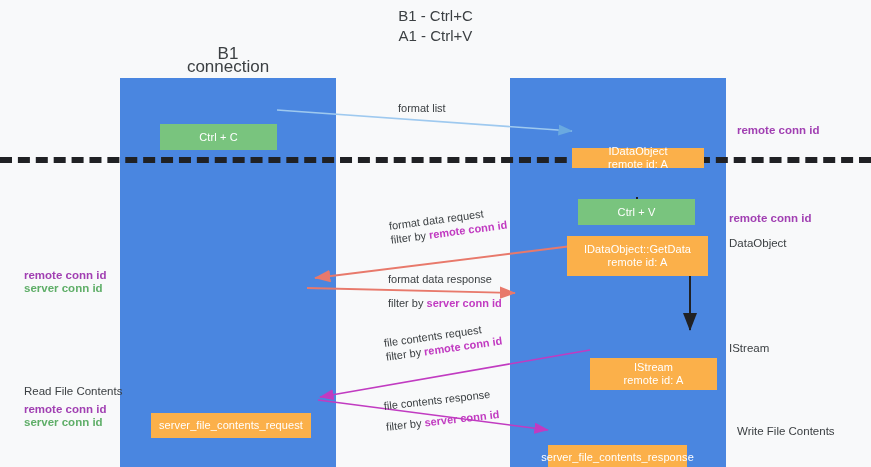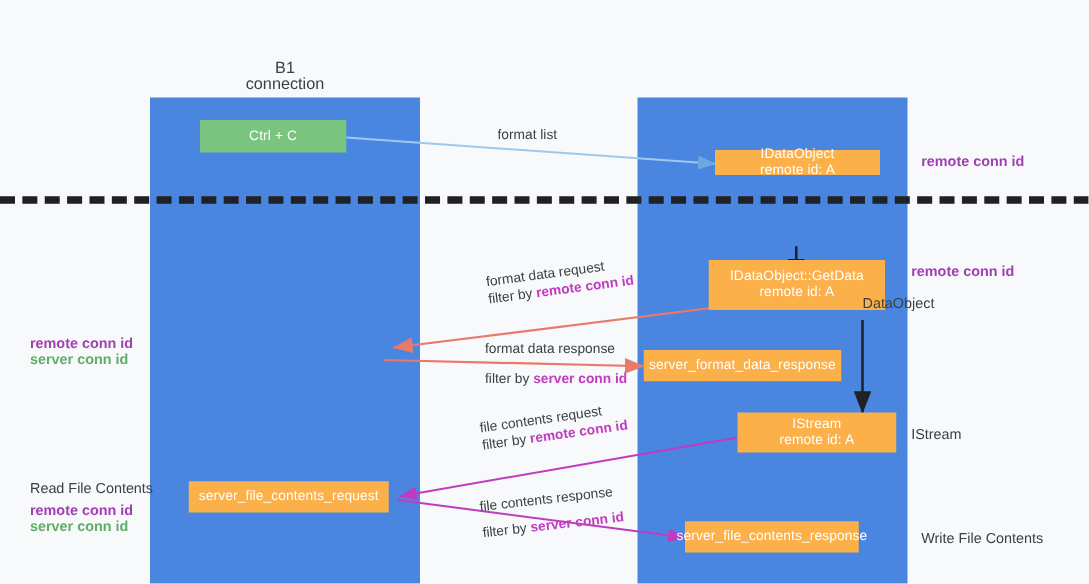--- a/index.html
+++ b/index.html
@@ -18,21 +18,21 @@
   
   #title{
     left:0;top:6px;width:871px;
     text-align:center;
     font-size:15px;color:#3c4043;line-height:20px;
     white-space:pre-line;
   }
 
   
   .col-cap{
-    font-size:13px;color:#3c4043;text-align:center;line-height:13px;
+    font-size:17px;color:#3c4043;text-align:center;line-height:13px;
     white-space:pre-line;
   }
 
   
   .lane{background:#4a86e0;}
 
   
   #sep{
     left:0;top:157px;width:871px;height:0;
     border-top:6px dashed #202124;
@@ -41,20 +41,21 @@
   
   .node{
     box-sizing:border-box;
     display:flex;align-items:center;justify-content:center;
     text-align:center;
     color:#ffffff;
     font-size:11px;
     line-height:13px;
     white-space:pre-line;
     letter-spacing:.1px;
+    margin-top:28px;
   }
   .node.green{background:#79c47e;}
   .node.orange{background:#fbb04a;}
 
   
   .side{
     font-size:11.5px;color:#3c4043;line-height:14px;white-space:pre-line;
   }
   .side.bold-purple{color:#a13fb2;font-weight:bold;}
   .side.bold-green{color:#5fae68;font-weight:bold;}
@@ -69,20 +70,22 @@
   svg{position:absolute;left:0;top:0;overflow:visible;}
 </style>
 </head>
 <body>
 
 <div id="stage">
 
   <div class="abs lane" style="left:120px;top:78px;width:216px;height:389px;"></div>
   <div class="abs lane" style="left:510px;top:78px;width:216px;height:389px;"></div>
 
+  <div class="abs" id="title">B1 - Ctrl+C
+A1 - Ctrl+V</div>
 
   <div class="abs col-cap" style="left:148px;top:47px;width:160px;">B1
 connection</div>
 
   <svg width="871" height="467">
     <defs>
       <marker id="ar-blue" markerWidth="9" markerHeight="7" refX="8.5" refY="3.5" orient="auto">
         <polygon points="0 0, 9 3.5, 0 7" fill="#6aa9e0"></polygon>
       </marker>
       <marker id="ar-red" markerWidth="9" markerHeight="7" refX="8.5" refY="3.5" orient="auto">
@@ -111,26 +114,26 @@
     <path d="M318,400 L548,430" stroke="#c13bc1" stroke-width="1.6" fill="none" marker-end="url(#ar-mag)"></path>
   </svg>
 
   <div class="abs" id="sep"></div>
 
   <div class="abs node green" style="left:160px;top:96px;width:117px;height:26px;">Ctrl + C</div>
 
   <div class="abs node orange" style="left:572px;top:120px;width:132px;height:20px;">IDataObject
 remote id: A</div>
 
+  <div class="abs node green" style="left:578px;top:171px;width:117px;height:26px;">Ctrl + V</div>
 
   <div class="abs node orange" style="left:567px;top:208px;width:141px;height:40px;">IDataObject::GetData
 remote id: A</div>
 
 
-  <div class="abs node orange" style="left:515px;top:280px;width:158px;height:25px;">server_format_data_response</div>
 
   <div class="abs node orange" style="left:590px;top:330px;width:127px;height:32px;">IStream
 remote id: A</div>
 
   <div class="abs node orange" style="left:151px;top:385px;width:160px;height:25px;">server_file_contents_request</div>
 
   <div class="abs node orange" style="left:548px;top:417px;width:139px;height:25px;">server_file_contents_response</div>
 
   <div class="abs elabel" style="left:398px;top:101px;">format list</div>
 
@@ -159,21 +162,21 @@
     <div class="elabel">file contents response</div>
     <div class="elabel" style="margin-top:7px;">
       <span>filter by </span><b class="p-purple">server conn id</b>
     </div>
   </div>
 
   <div class="abs side bold-purple" style="left:737px;top:123px;">remote conn id</div>
 
   <div class="abs side bold-purple" style="left:729px;top:211px;">remote conn id</div>
 
-  <div class="abs side" style="left:690px;top:236px;">DataObject</div>
+  <div class="abs side" style="left:729px;top:236px;">DataObject</div>
 
   <div class="abs side" style="left:729px;top:341px;">IStream</div>
 
   <div class="abs side" style="left:737px;top:424px;text-align:center;">Write File Contents</div>
 
   <div class="abs side bold-purple" style="left:24px;top:268px;">remote conn id</div>
   <div class="abs side bold-green" style="left:24px;top:281px;">server conn id</div>
 
   <div class="abs side" style="left:24px;top:384px;text-align:center;">Read File Contents</div>
   <div class="abs side bold-purple" style="left:24px;top:402px;">remote conn id</div>

